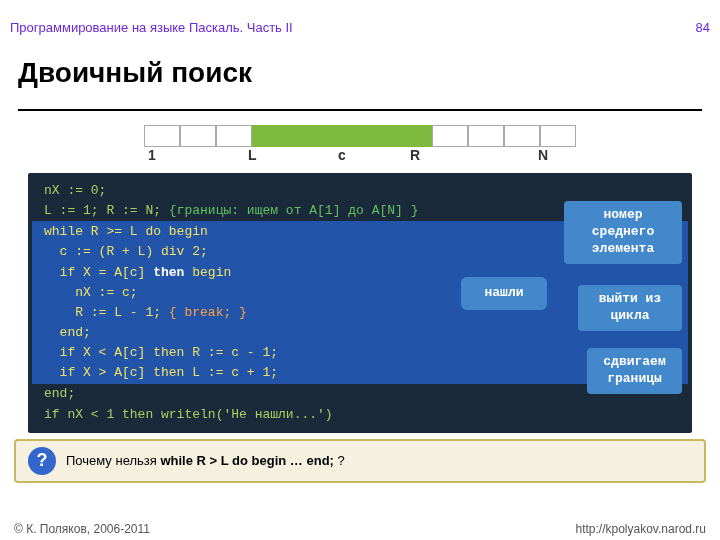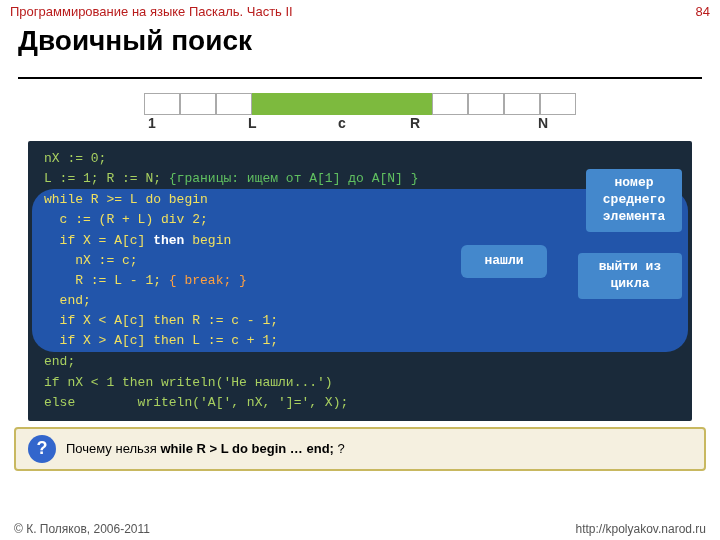--- a/index.html
+++ b/index.html
@@ -8,23 +8,23 @@
       height: 540px;
       font-family: Arial, sans-serif;
       background: #fff;
       overflow: hidden;
       position: relative;
     }
     #header-bar {
       display: flex;
       justify-content: space-between;
       align-items: center;
-      padding: 4px 10px;
-      font-size: 13px;
-      color: #b91c1c;
+      padding: 20px 10px;
+      font-size: 13px;
+      color: #6d28d9;
     }
     #page-title-block {
       padding: 2px 18px 6px 18px;
     }
     #page-title-block h1 {
       font-size: 28px;
       font-weight: bold;
       color: #000;
       border-bottom: 2px solid #000;
       padding-bottom: 20px;
@@ -73,21 +73,20 @@
     .code-green { color: #a8d060; }
     .code-yellow { color: #f0e060; }
     .code-comment { color: #60c060; }
     .code-orange { color: #ffa040; }
     .while-block {
       background: #2255aa;
       padding: 1px 0;
       margin: 0 -12px;
       padding-left: 12px;
       padding-right: 12px;
-      border-radius: 22px;
     }
     
     .callout {
       position: absolute;
       background: #4488cc;
       color: #fff;
       font-size: 13px;
       font-weight: bold;
       text-align: center;
       border-radius: 4px;
@@ -182,27 +181,28 @@
       <div class="code-line"><span class="code-yellow">  c := (R + L) div 2;</span></div>
       <div class="code-line"><span class="code-yellow">  if X = A[c] </span><span style="color:#fff;font-weight:bold;margin-top:27px;">then</span><span class="code-yellow"> begin</span></div>
       <div class="code-line"><span class="code-yellow">    nX := c;</span></div>
       <div class="code-line"><span class="code-yellow">    R := L - 1; </span><span class="code-orange">{ break; }</span></div>
       <div class="code-line"><span class="code-yellow">  end;</span></div>
       <div class="code-line"><span class="code-yellow">  if X &lt; A[c] then R := c - 1;</span></div>
       <div class="code-line"><span class="code-yellow">  if X &gt; A[c] then L := c + 1;</span></div>
     </div>
     <div class="code-line"><span class="code-green">end;</span></div>
     <div class="code-line"><span class="code-green">if nX &lt; 1 then writeln('Не нашли...')</span></div>
-    <div class="code-line"><span class="code-green">else        writeln('A[', nX, ']=', X);</span></div>
-
-    <div class="callout" id="callout-middle" style="right:10px; top:28px; width:96px;">номер среднего
+
+    <div class="callout" id="callout-middle" style="right:10px; top:28px; width:118px;">номер среднего
 элемента</div>
     <div class="callout" id="callout-found-el" style="right:145px; top:104px; width:86px; padding: 8px 8px; border-radius: 6px;">нашли</div>
     <div class="callout" id="callout-exit-el" style="right:10px; top:112px; width:104px;">выйти из
 цикла</div>
+    <div class="callout" id="callout-shift-el" style="right:10px; top:175px; width:95px;">сдвигаем
+границы</div>
   </div>
 </div>
 
 <div id="question-box">
   <div id="question-icon">?</div>
   <span>Почему нельзя <strong>while R &gt; L do begin … end;</strong> ?</span>
 </div>
 
 <div id="footer-bar">
   <span>© К. Поляков, 2006-2011</span>

